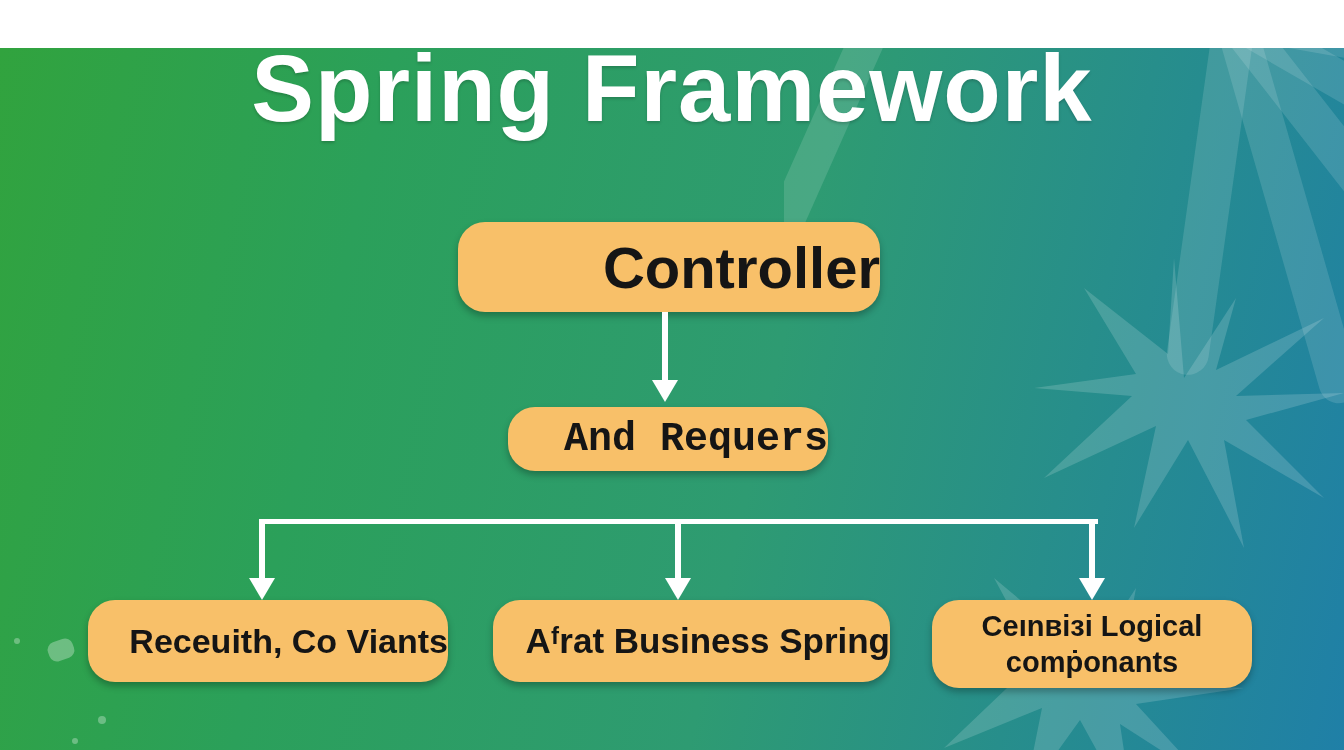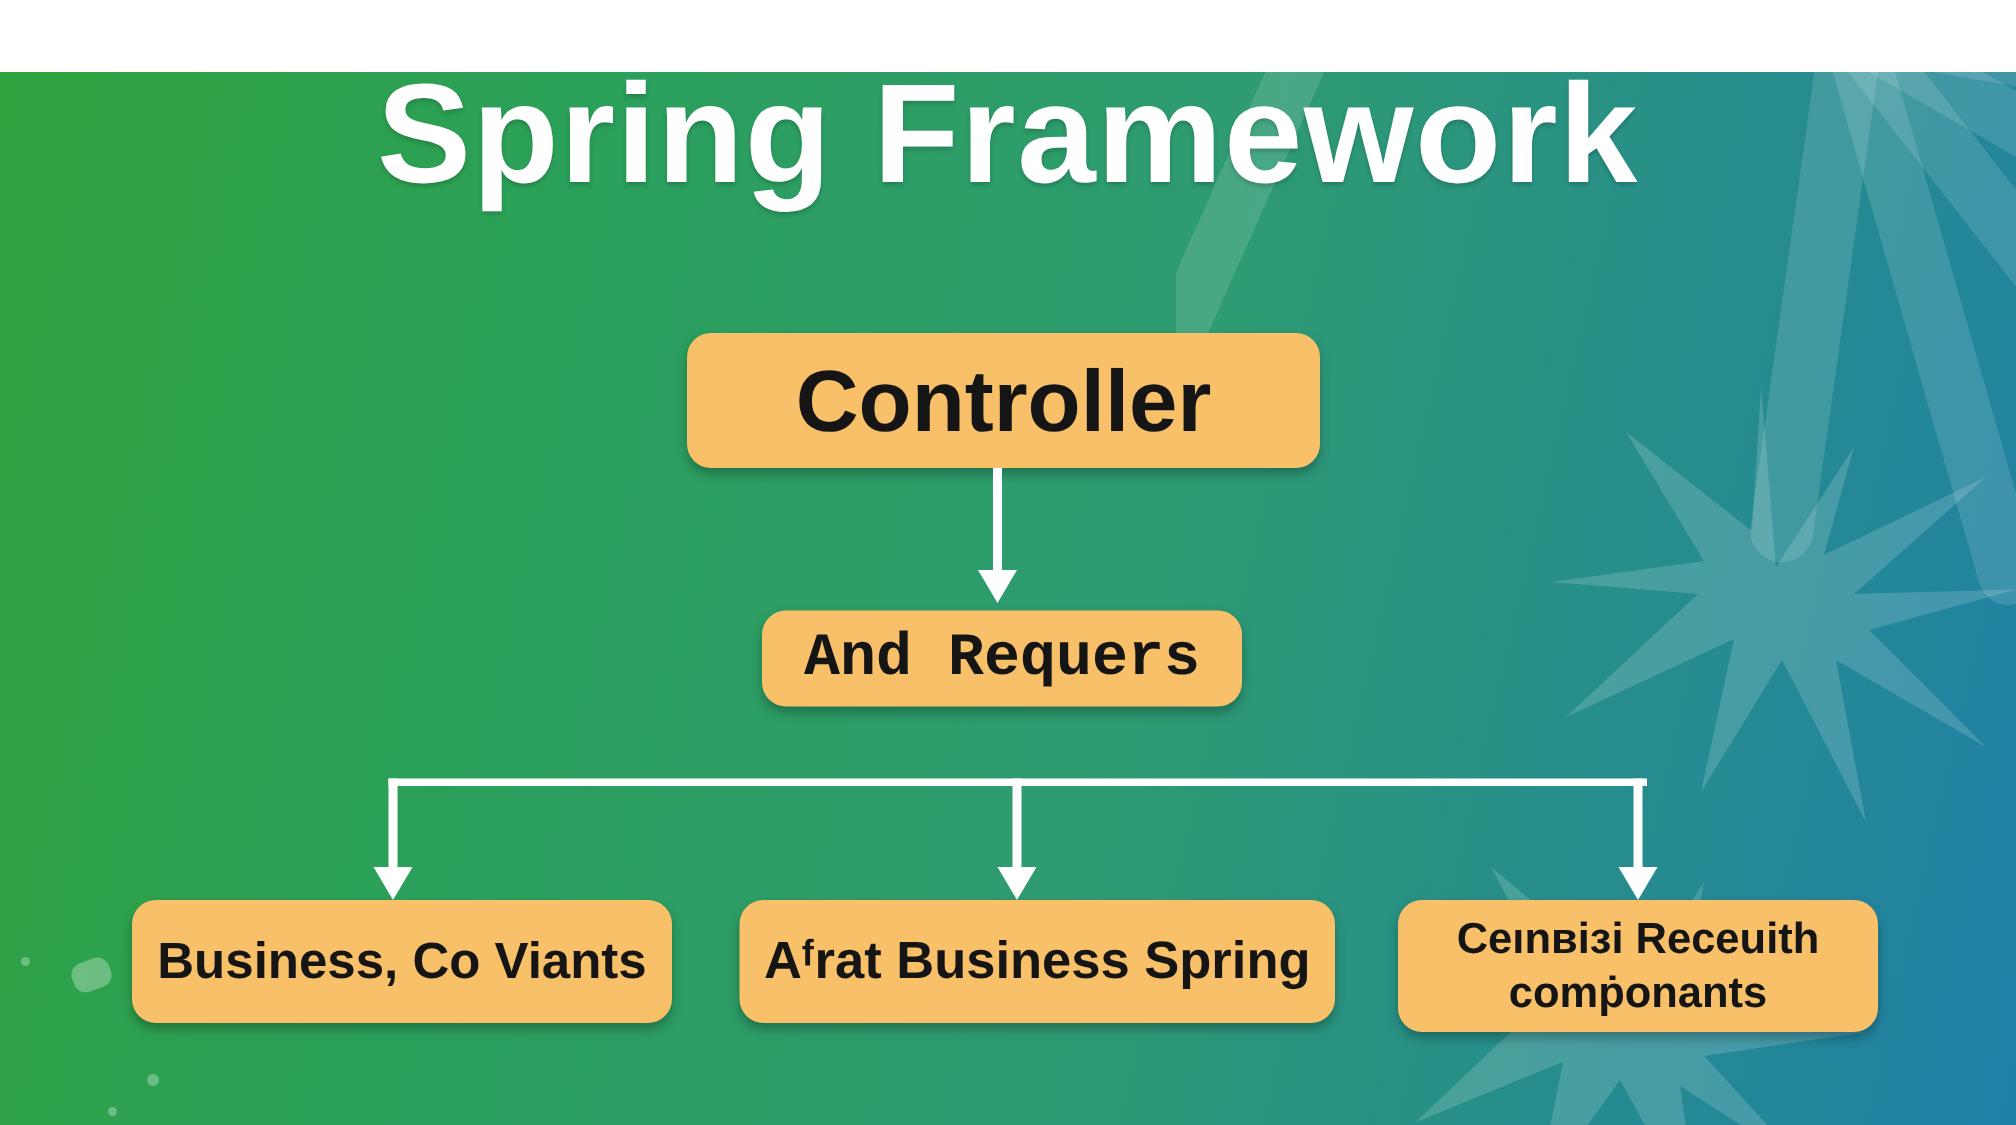--- a/index.html
+++ b/index.html
@@ -21,23 +21,23 @@
     margin-top:48px;
   }
   .watermark{position:absolute;top:0;left:784px;width:560px;height:750px;pointer-events:none;}
   .speckle{position:absolute;border-radius:50%;background:rgba(255,255,255,0.30);}
   .title{
     position:absolute;top:-8px;left:0;width:100%;text-align:center;
     color:var(--title-text);font-size:94px;font-weight:700;letter-spacing:1px;line-height:1.05;
     text-shadow:0 2px 3px rgba(0,0,0,0.18);
   }
   .node{
-    position:absolute;background:var(--box-fill);border-radius:16px;
+    position:absolute;background:var(--box-fill);border-radius:27px;
     color:var(--box-text);font-weight:700;text-align:center;
-    display:flex;align-items:center;justify-content:center;
+    display:flex;align-items:center;justify-content:flex-end;
     box-shadow:0 4px 7px rgba(0,0,0,0.28);
   }
   .node-controller{left:458px;top:174px;width:422px;height:90px;font-size:58px;}
   .node-requers{left:508px;top:359px;width:320px;height:64px;font-size:40px;font-family:Liberation Mono, monospace;}
   .node-child-1{left:88px;top:552px;width:360px;height:82px;font-size:34px;}
   .node-child-2{left:493px;top:552px;width:397px;height:82px;font-size:35px;}
   .node-child-3{left:932px;top:552px;width:320px;height:88px;font-size:29px;line-height:1.25;padding:4px 10px;}
   .vline{position:absolute;width:6px;background:var(--connector);}
   .hline{position:absolute;height:5px;background:var(--connector);}
   .arrowhead{
@@ -96,22 +96,22 @@
 
   <div class="hline" style="left:259px;top:471px;width:839px;"></div>
   <div class="vline" style="left:259px;top:471px;height:61px;"></div>
   <div class="arrowhead" style="left:249px;top:530px;"></div>
   <div class="vline" style="left:675px;top:471px;height:61px;"></div>
   <div class="arrowhead" style="left:665px;top:530px;"></div>
   <div class="vline" style="left:1089px;top:471px;height:61px;"></div>
   <div class="arrowhead" style="left:1079px;top:530px;"></div>
 
   <div class="node node-child-1">
-    <span>Business, Co Viants</span>
+    <span>Receuith, Co Viants</span>
   </div>
   <div class="node node-child-2">
     <span>Aᶠrat Business Spring</span>
   </div>
   <div class="node node-child-3">
-    <span>Ceınвiзi Receuith comṗonants</span>
+    <span>Ceınвiзi Logical comṗonants</span>
   </div>
 
 </div>
 
 </body></html>

